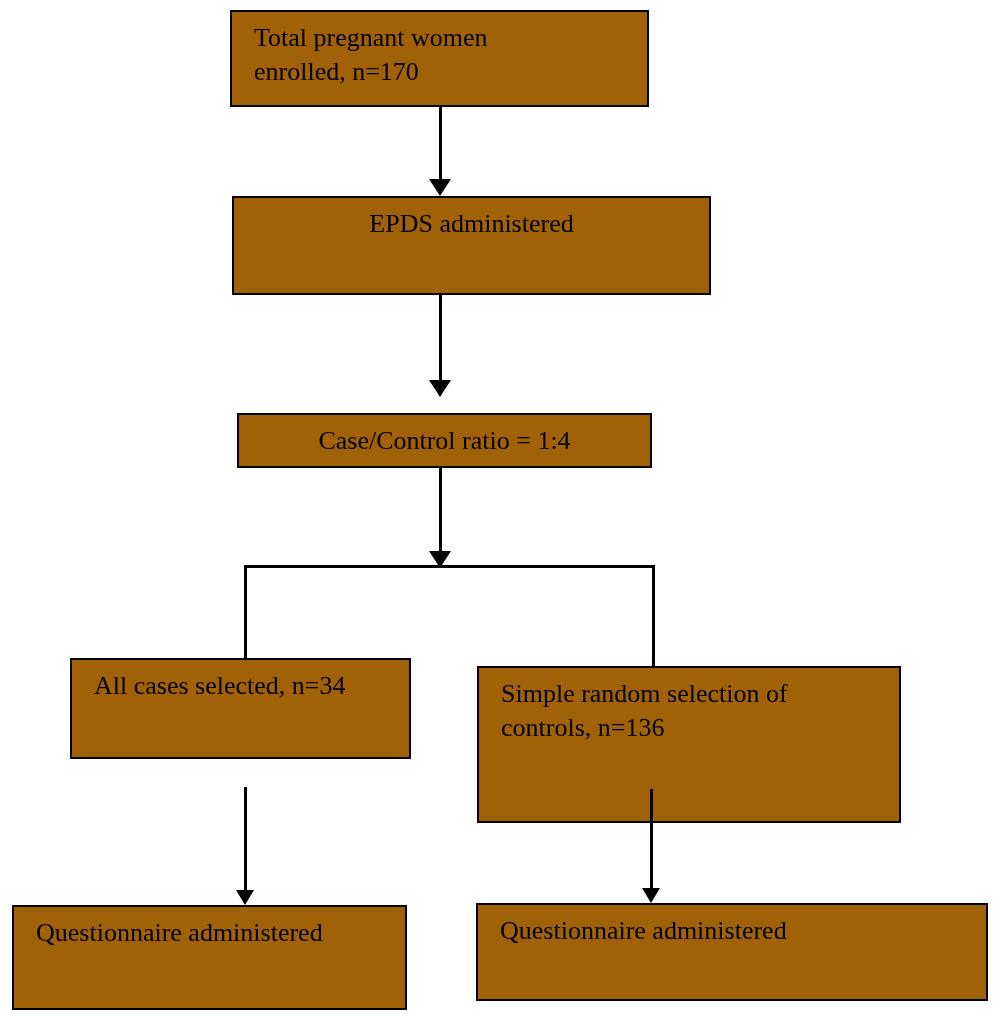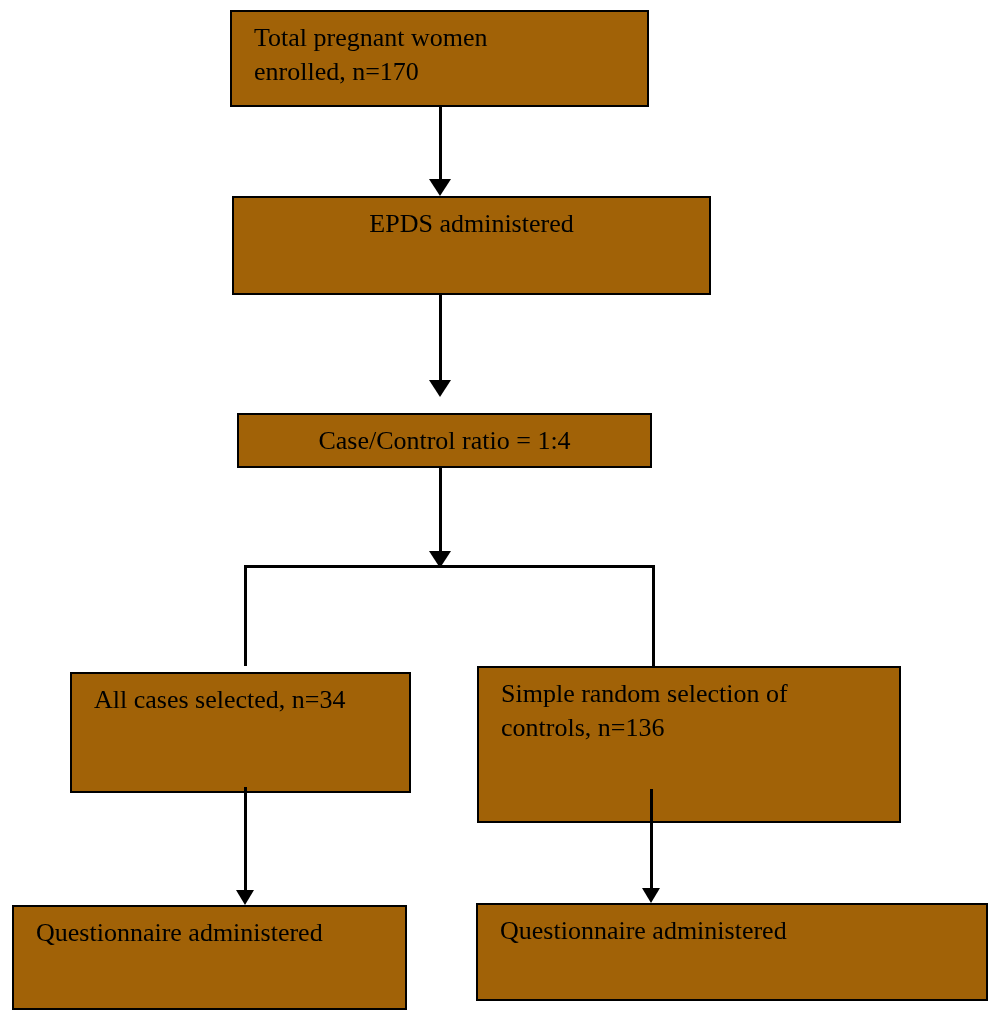--- a/index.html
+++ b/index.html
@@ -82,21 +82,21 @@
     <span class="txt">Case/Control ratio = 1:4</span>
   </div>
 
   <div class="vline" style="left:439px; top:468px; height:84px;"></div>
   <div class="arrowhead" style="left:429px; top:551px;"></div>
 
   <div class="hline" style="left:244px; top:565px; width:411px;"></div>
   <div class="vline" style="left:244px; top:565px; height:101px;"></div>
   <div class="vline" style="left:652px; top:565px; height:101px;"></div>
 
-  <div class="node pad-left" style="left:70px; top:672px; width:341px; height:121px;">
+  <div class="node pad-left" style="left:70px; top:658px; width:341px; height:101px;">
     <span class="txt">All cases selected, n=34</span>
   </div>
 
   <div class="node pad-left" style="left:477px; top:666px; width:424px; height:157px;">
     <span class="txt">Simple random selection of
 controls, n=136</span>
   </div>
 
   <div class="vline" style="left:244px; top:787px; height:104px;"></div>
   <div class="arrowhead small" style="left:236px; top:890px;"></div>

